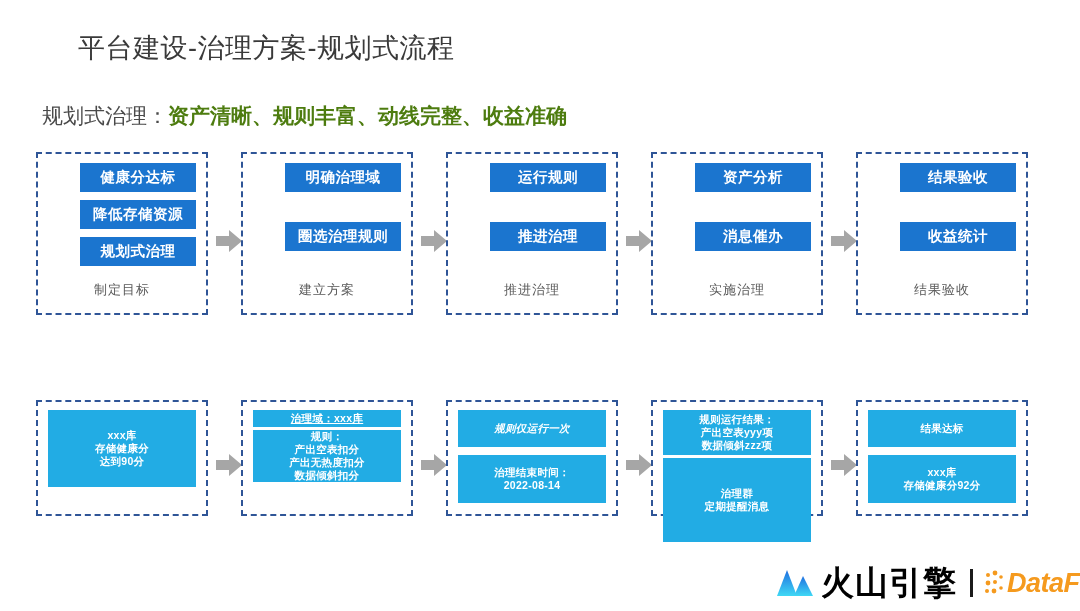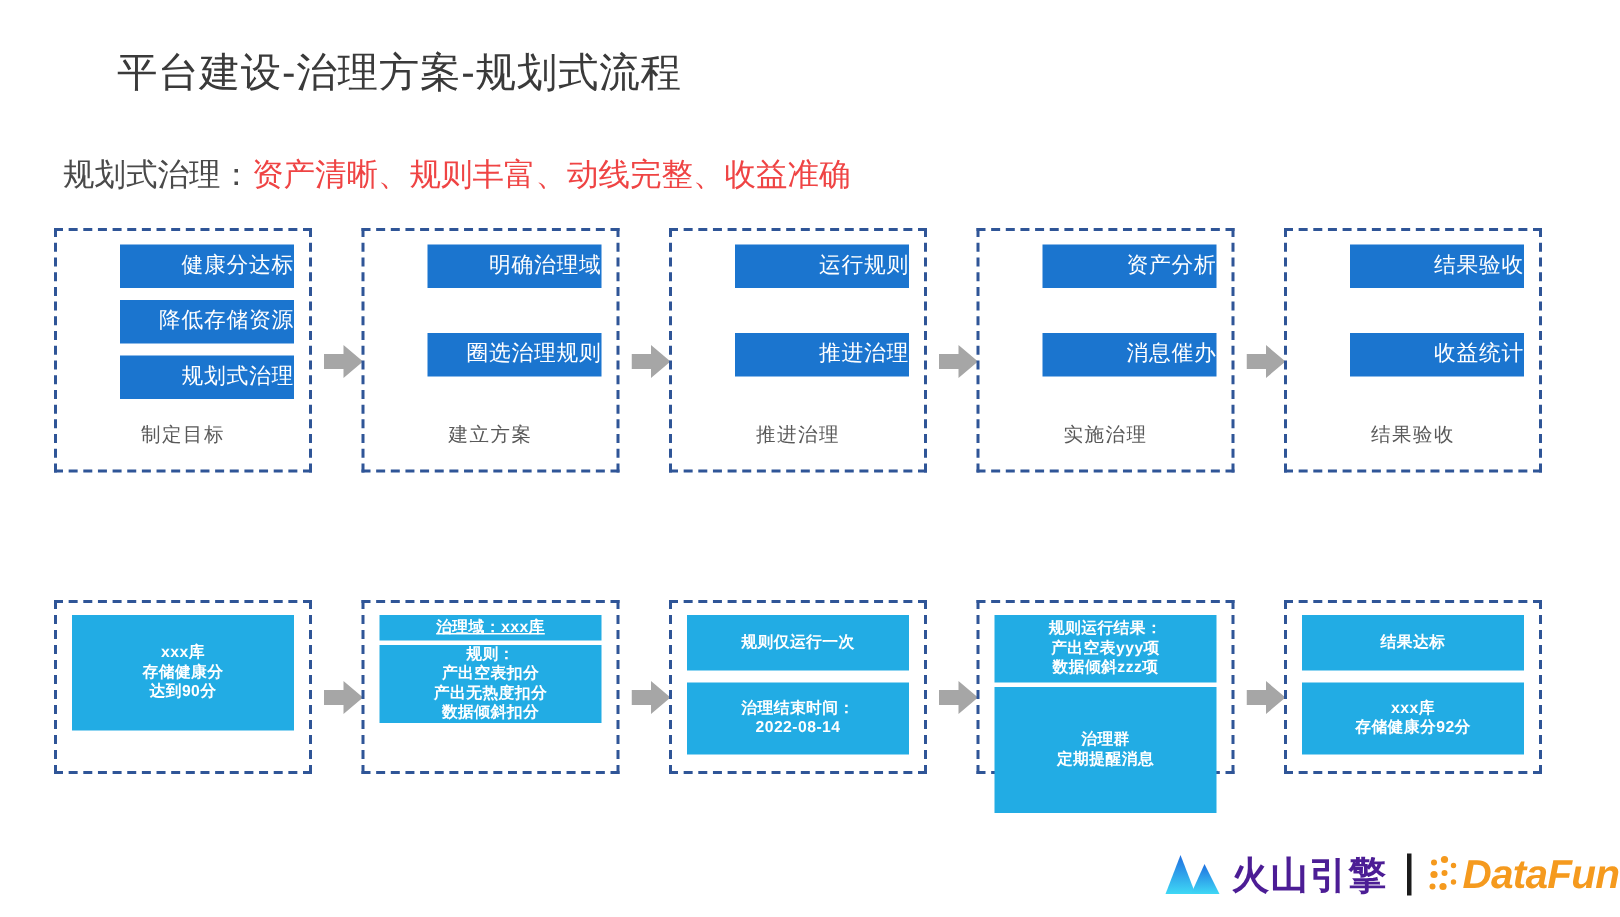--- a/index.html
+++ b/index.html
@@ -34,21 +34,21 @@
   }
   .subtitle {
     position: absolute;
     left: 42px;
     top: 102px;
     font-size: 21px;
     color: #4a4a4a;
     white-space: nowrap;
   }
   .subtitle .lead { font-weight: normal; }
-  .subtitle .emph { font-weight: normal; color: #ef4444; }
+  .subtitle .emph { font-weight: bold; color: #4d7c0f; }
 
   
   .flow-row {
     position: absolute;
     left: 36px;
   }
   .flow-row.row1 { top: 152px; }
   .flow-row.row2 { top: 400px; }
 
   .stage {
@@ -66,22 +66,22 @@
     width: 172px;
     height: 116px;
     padding: 8px 10px 0 10px;
   }
 
   
   .chip {
     background: #1b75cf;
     color: #ffffff;
     font-size: 14.5px;
-    font-weight: normal;
-    text-align: right;
+    font-weight: bold;
+    text-align: center;
     line-height: 29px;
     height: 29px;
     margin-bottom: 8px;
     white-space: nowrap;
     letter-spacing: 0.5px;
     margin-left: 32px;
   }
   .stage-label {
     position: absolute;
     left: 0;
@@ -122,23 +122,23 @@
   .footer {
     position: absolute;
     left: 775px;
     top: 562px;
     height: 42px;
     display: flex;
     align-items: center;
   }
   .volc-mark { width: 40px; height: 30px; margin-right: 6px; }
   .volc-text {
-    font-size: 25px;
+    font-size: 33px;
     font-weight: bold;
-    color: #4c1d95;
+    color: #000000;
     letter-spacing: 1px;
     white-space: nowrap;
   }
   .divider {
     width: 3px;
     height: 28px;
     background: #1b1b1b;
     margin: 0 11px 0 13px;
   }
   .datafun-dots { width: 22px; height: 26px; margin-right: 1px; }
@@ -248,21 +248,21 @@
       </div>
     </div>
 
     <div class="arrow" style="left:385px; top:52px;">
       <svg width="26" height="26" viewBox="0 0 26 26">
           <polygon points="0,8 13,8 13,2 26,13 13,24 13,18 0,18" fill="#a6a6a6"></polygon>
         </svg>
     </div>
 
     <div class="stage" style="left:410px;">
-      <div class="chip2 big" style="padding:12px 2px; margin-bottom:8px;">
+      <div class="chip2 big" style="padding:12px 2px; margin-bottom:8px;font-style:italic;">
         <div>规则仅运行一次</div>
       </div>
       <div class="chip2" style="padding:11px 2px;">
         <div>治理结束时间：</div>
         <div>2022-08-14</div>
       </div>
     </div>
 
     <div class="arrow" style="left:590px; top:52px;">
       <svg width="26" height="26" viewBox="0 0 26 26">

